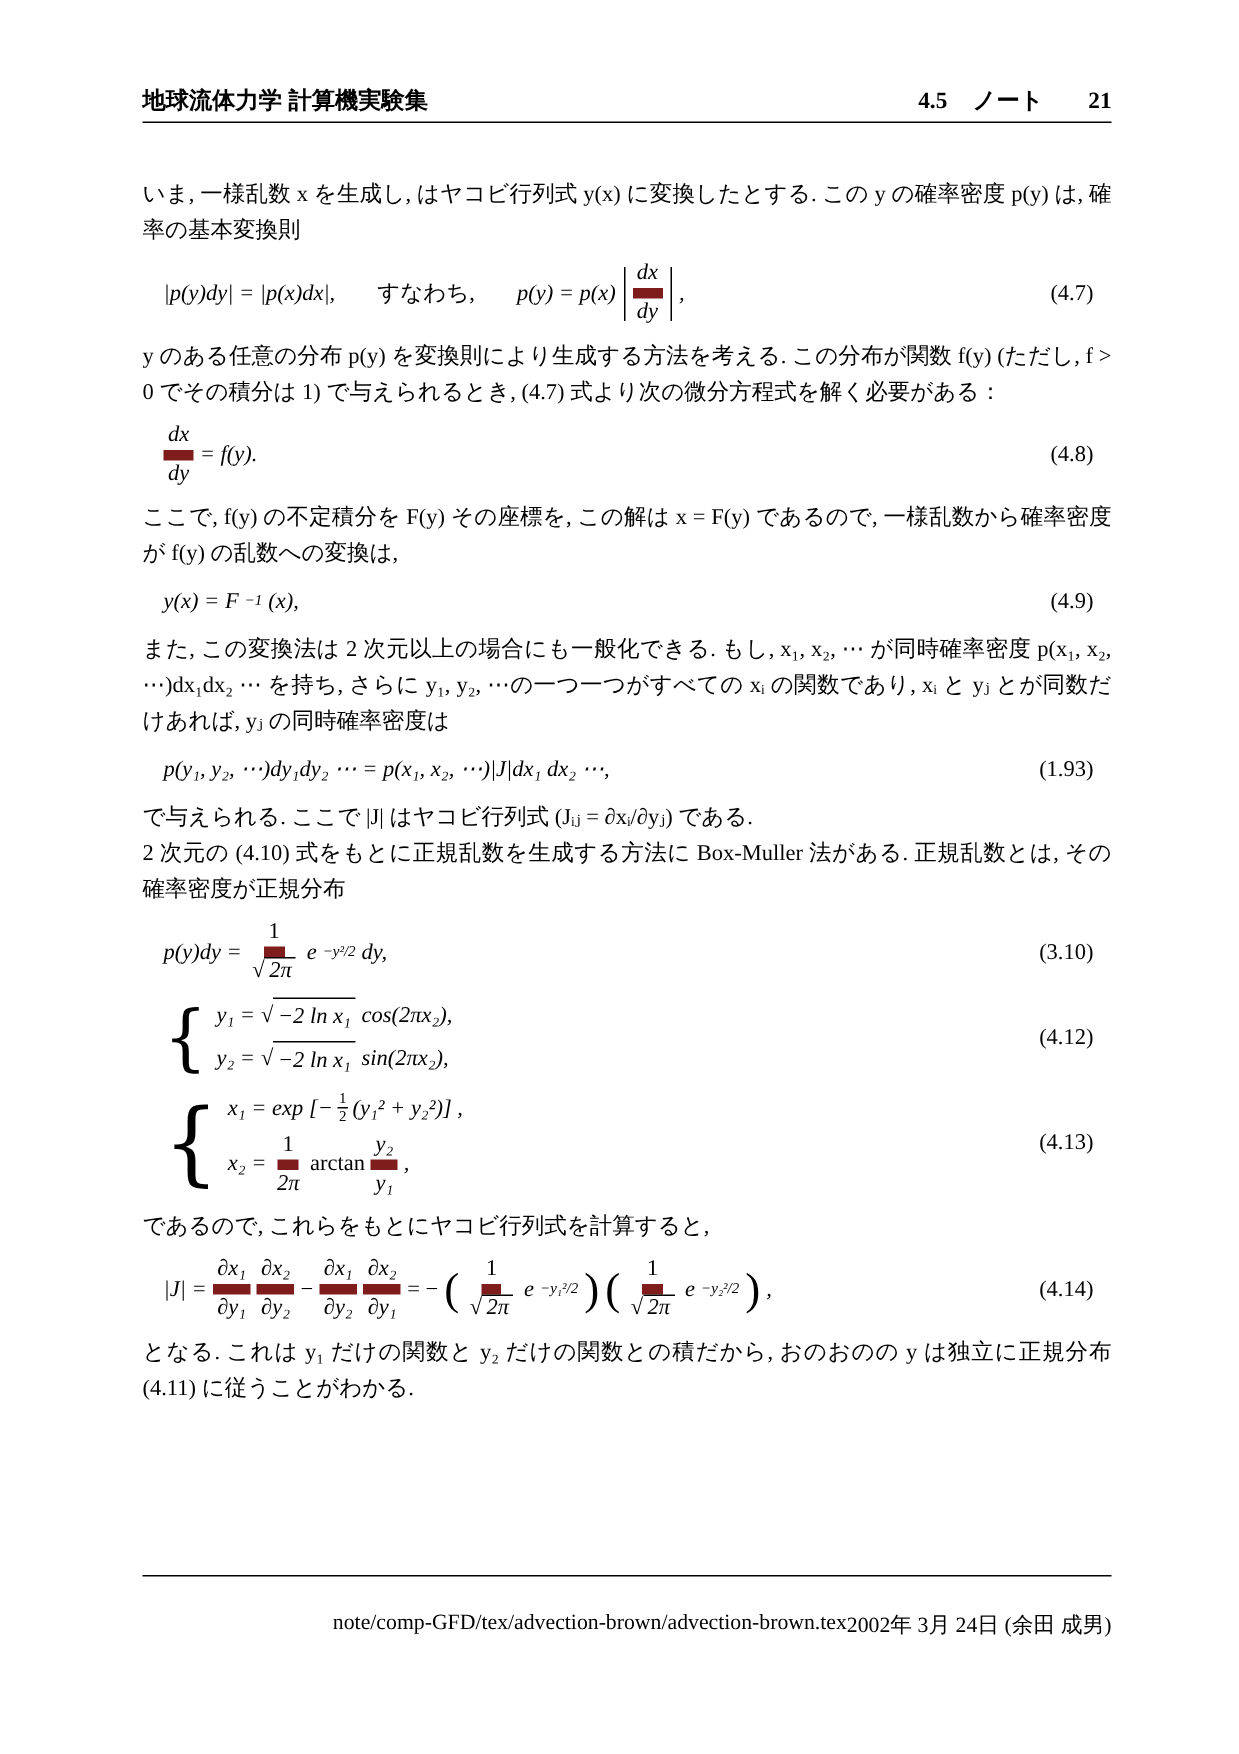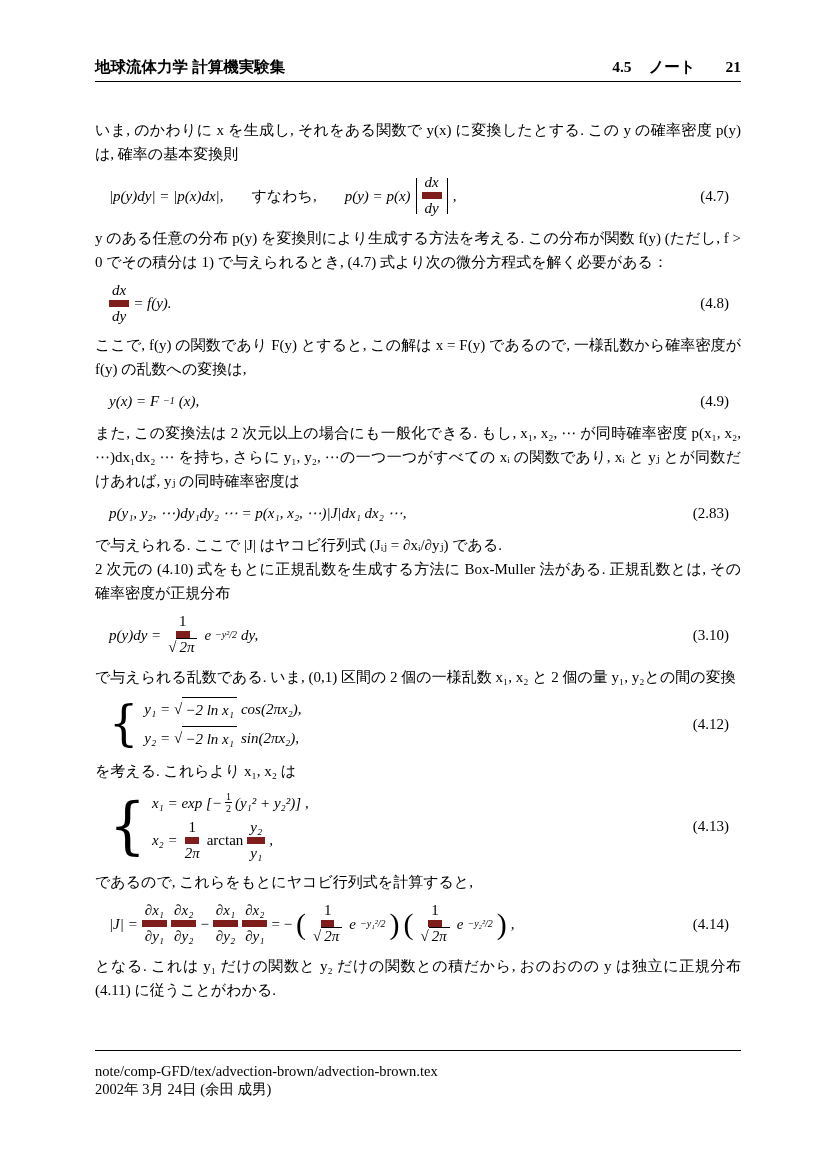--- a/index.html
+++ b/index.html
@@ -44,41 +44,41 @@
   .cl{display:flex;align-items:center;}
   .cl>*{margin:0 2px;}
   .bigp{font-size:30px;line-height:0.9;font-style:normal;font-weight:300;}
   .sfrac{display:inline-flex;flex-direction:column;align-items:center;font-size:10px;line-height:1.1;margin:0 1px;}
   .sfrac .fn{border-bottom:1px solid #000;padding:0 1px;}
   .sfrac .fd{padding:0 1px;}
 
   
   .pagefoot{position:absolute;left:95px;width:646px;top:1050px;}
   .frule{border-top:1.2px solid #000;}
-  .footrow{display:flex;justify-content:flex-end;font-size:14.5px;margin-top:12px;flex-direction:column;}
+  .footrow{display:flex;justify-content:flex-end;font-size:14.5px;margin-top:23px;}
 </style>
 </head>
 <body>
 
 <div class="page">
   <div class="content">
 
     <header class="pagehead">
       <span class="gothic">地球流体力学 計算機実験集</span>
       <span>
         <span class="hnum">4.5</span>
         <span class="gothic sect-label">ノート</span>
         <span class="hnum">21</span>
       </span>
     </header>
     <div class="rule"></div>
 
     <main>
 
-      <p class="body">いま, のかわりに x を生成し, それをある関数で y(x) に変換したとする. この y の確率密度 p(y) は, 確率の基本変換則</p>
+      <p class="body">いま, 一様乱数 x を生成し, はヤコビ行列式 y(x) に変換したとする. この y の確率密度 p(y) は, 確率の基本変換則</p>
 
       <div class="eqrow">
         <span class="m">|p(y)dy| = |p(x)dx|,</span>
         <span class="con">すなわち,</span>
         <span class="m">p(y) = p(x)</span>
         <span class="vbar"></span>
         <span class="frac m">
           <span class="fn">dx</span>
           <span class="fd">dy</span>
         </span>
@@ -92,54 +92,53 @@
 
       <div class="eqrow">
         <span class="frac m">
           <span class="fn">dx</span>
           <span class="fd">dy</span>
         </span>
         <span class="m">= f(y).</span>
         <span class="eqnum">(4.8)</span>
       </div>
 
-      <p class="body">ここで, f(y) の関数であり F(y) とすると, この解は x = F(y) であるので, 一様乱数から確率密度が f(y) の乱数への変換は,</p>
+      <p class="body">ここで, f(y) の不定積分を F(y) その座標を, この解は x = F(y) であるので, 一様乱数から確率密度が f(y) の乱数への変換は,</p>
 
       <div class="eqrow">
         <span class="m">y(x) = F</span>
           <sup class="msup">−1</sup>
           <span class="m">(x),</span>
         <span class="eqnum">(4.9)</span>
       </div>
 
 
       <p class="body gap">また, この変換法は 2 次元以上の場合にも一般化できる. もし, x₁, x₂, ⋯ が同時確率密度 p(x₁, x₂, ⋯)dx₁dx₂ ⋯ を持ち, さらに y₁, y₂, ⋯の一つ一つがすべての xᵢ の関数であり, xᵢ と yⱼ とが同数だけあれば, yⱼ の同時確率密度は</p>
 
       <div class="eqrow">
         <span class="m">p(y₁, y₂, ⋯)dy₁dy₂ ⋯ = p(x₁, x₂, ⋯)|J|dx₁ dx₂ ⋯,</span>
-        <span class="eqnum">(2.83)</span>
+        <span class="eqnum">(1.93)</span>
       </div>
 
       <p class="body">で与えられる. ここで |J| はヤコビ行列式 (Jᵢⱼ = ∂xᵢ/∂yⱼ) である.</p>
 
       <p class="body gap">2 次元の (4.10) 式をもとに正規乱数を生成する方法に Box-Muller 法がある. 正規乱数とは, その確率密度が正規分布</p>
 
       <div class="eqrow">
         <span class="m">p(y)dy =</span>
         <span class="frac">
           <span class="fn up">1</span>
           <span class="fd"><span class="radsym">√</span><span class="radarg m">2π</span></span>
         </span>
         <span class="m">e</span>
           <sup class="msup">−y²/2</sup>
         <span class="m">dy,</span>
         <span class="eqnum">(3.10)</span>
       </div>
 
-      <p class="body">で与えられる乱数である. いま, (0,1) 区間の 2 個の一様乱数 x₁, x₂ と 2 個の量 y₁, y₂との間の変換</p>
 
       <div class="eqrow">
         <span class="cases">
           <span class="brace b2">{</span>
           <span class="caselines">
             <span class="cl">
               <span class="m">y₁ =</span>
               <span class="sqrt">
                   <span class="radsym">√</span>
                   <span class="radarg m">−2 ln x₁</span>
@@ -152,21 +151,20 @@
                   <span class="radsym">√</span>
                   <span class="radarg m">−2 ln x₁</span>
                 </span>
               <span class="m">sin(2πx₂),</span>
             </span>
           </span>
         </span>
         <span class="eqnum">(4.12)</span>
       </div>
 
-      <p class="body">を考える. これらより x₁, x₂ は</p>
 
       <div class="eqrow">
         <span class="cases">
           <span class="brace b3">{</span>
           <span class="caselines">
             <span class="cl">
               <span class="m">x₁ = exp [−</span>
               <span class="sfrac up">
                 <span class="fn">1</span>
                 <span class="fd">2</span>

